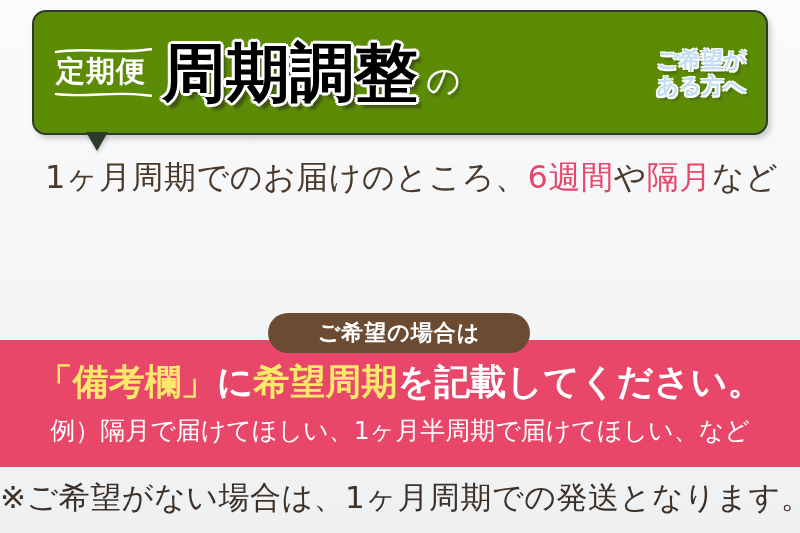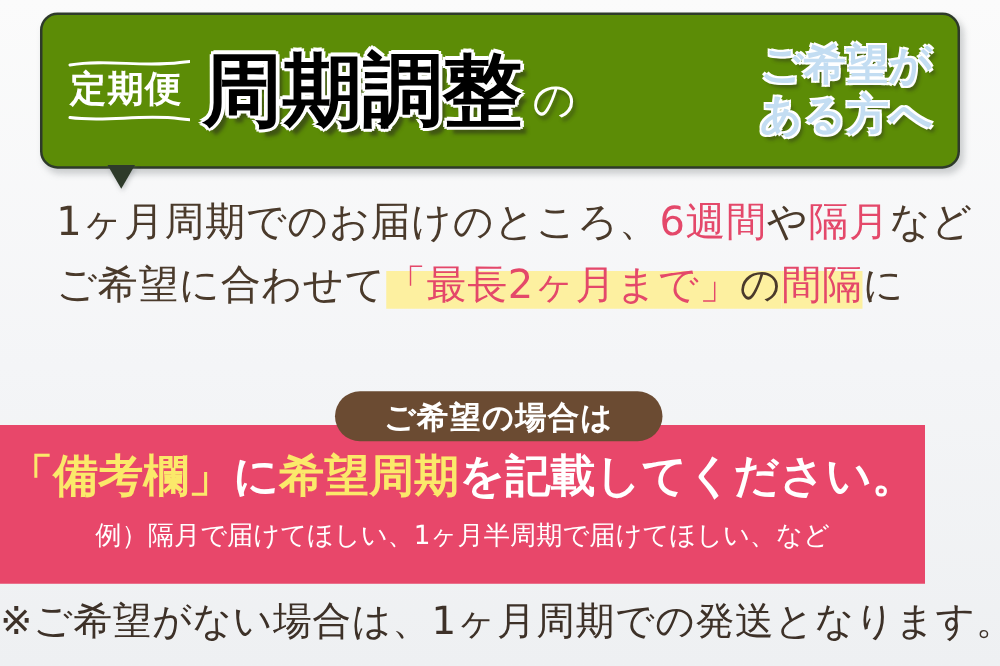--- a/index.html
+++ b/index.html
@@ -118,21 +118,21 @@
     text-shadow: 2px 3px 3px rgba(40,40,30,0.45);
   }
 
   
   .header-right {
     margin-left: auto;
     text-align: center;
     padding-right: 6px;
   }
   .header-right .ln {
-    font-size: 34px;
+    font-size: 22px;
     font-weight: 700;
     line-height: 1.16;
     color: #c3ddf2;
     white-space: nowrap;
     letter-spacing: 0px;
     text-shadow:
       -1.5px -1.5px 0 #ffffff, 1.5px -1.5px 0 #ffffff,
       -1.5px  1.5px 0 #ffffff, 1.5px  1.5px 0 #ffffff,
        3px 4px 3px rgba(40,40,30,0.45);
   }
@@ -165,33 +165,33 @@
     width: 262px;
     height: 40px;
     background: #6b4b32;
     border-radius: 20px;
     display: flex;
     align-items: center;
     justify-content: center;
     z-index: 5;
   }
   .badge-text {
-    font-size: 25px;
+    font-size: 22px;
     font-weight: 700;
     color: #ffffff;
     letter-spacing: 1px;
     line-height: 1;
   }
 
   
   .pink-band {
     position: absolute;
     left: 0;
     top: 340px;
-    width: 740px;
+    width: 800px;
     height: 127px;
     background: #e8476a;
   }
   .band-main {
     position: absolute;
     left: 0; right: 0;
     top: 24px;
     text-align: center;
     font-size: 36px;
     font-weight: 700;
@@ -199,21 +199,21 @@
     white-space: nowrap;
     letter-spacing: 0px;
     line-height: 1;
   }
   .band-main .y { color: #fbe96a; }
   .band-sub {
     position: absolute;
     left: 0; right: 0;
     top: 78px;
     text-align: center;
-    font-size: 21px;
+    font-size: 25px;
     color: #ffffff;
     white-space: nowrap;
     line-height: 1;
     letter-spacing: 0px;
   }
 
   
   .footer-note {
     position: absolute;
     left: 0; right: 0;
@@ -259,23 +259,20 @@
 
   </div>
 </div>
 
 <div class="body-block">
 
   <div class="body-line">
     <span>1ヶ月周期でのお届けのところ、</span><span class="pink">6週間</span><span>や</span><span class="pink">隔月</span><span>など</span>
   </div>
 
-  <div class="body-line">
-    <span>ご希望に合わせて</span><span class="hl pink">「最長2ヶ月まで」</span><span class="hl">の</span><span class="hl pink">間隔</span><span>に</span>
-  </div>
 
 
 </div>
 
 <div class="badge">
   <span class="badge-text">ご希望の場合は</span>
 </div>
 
 <div class="pink-band">
 

